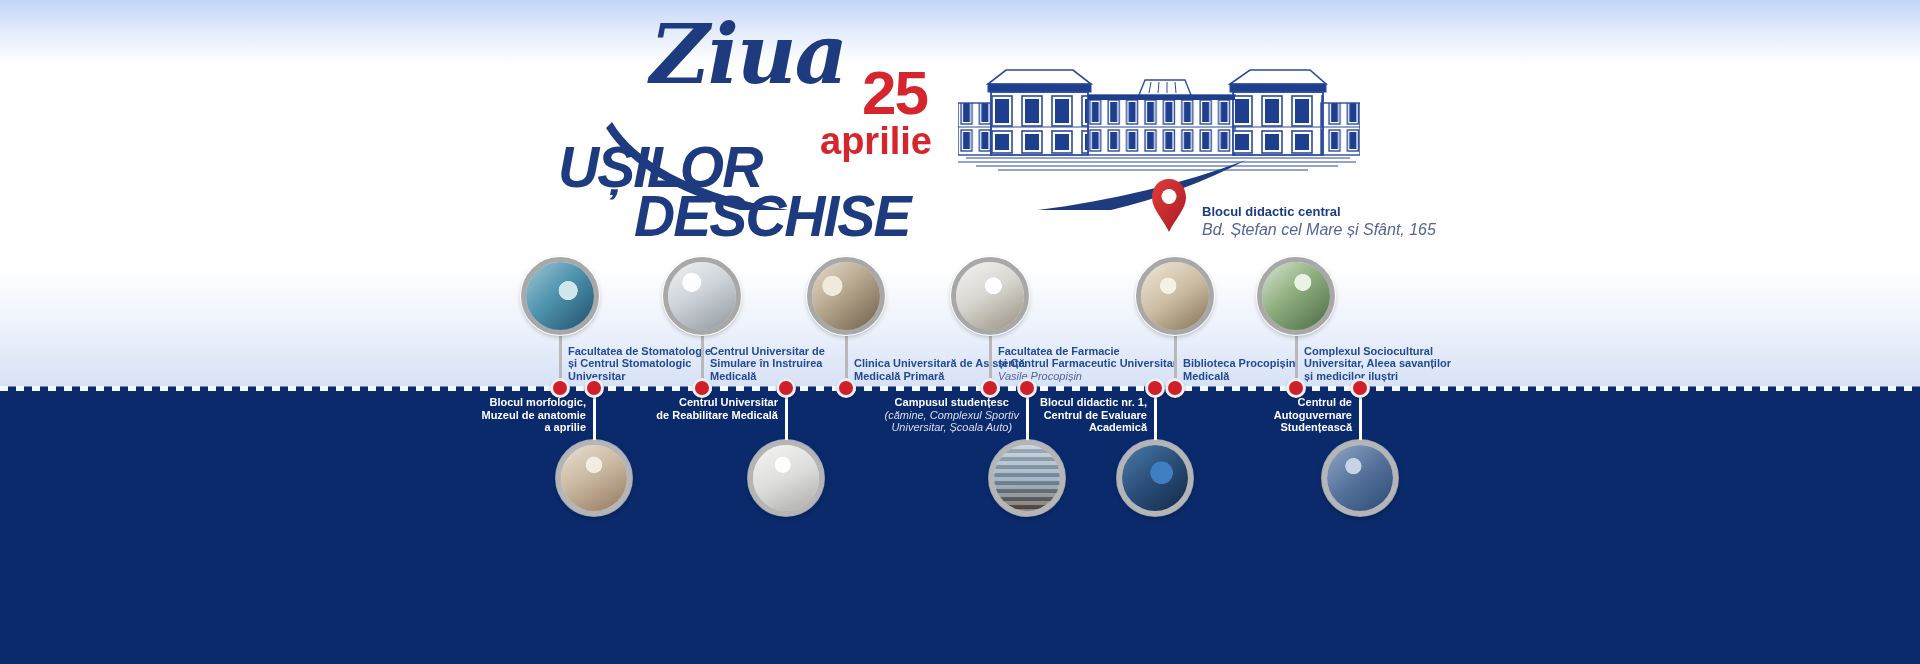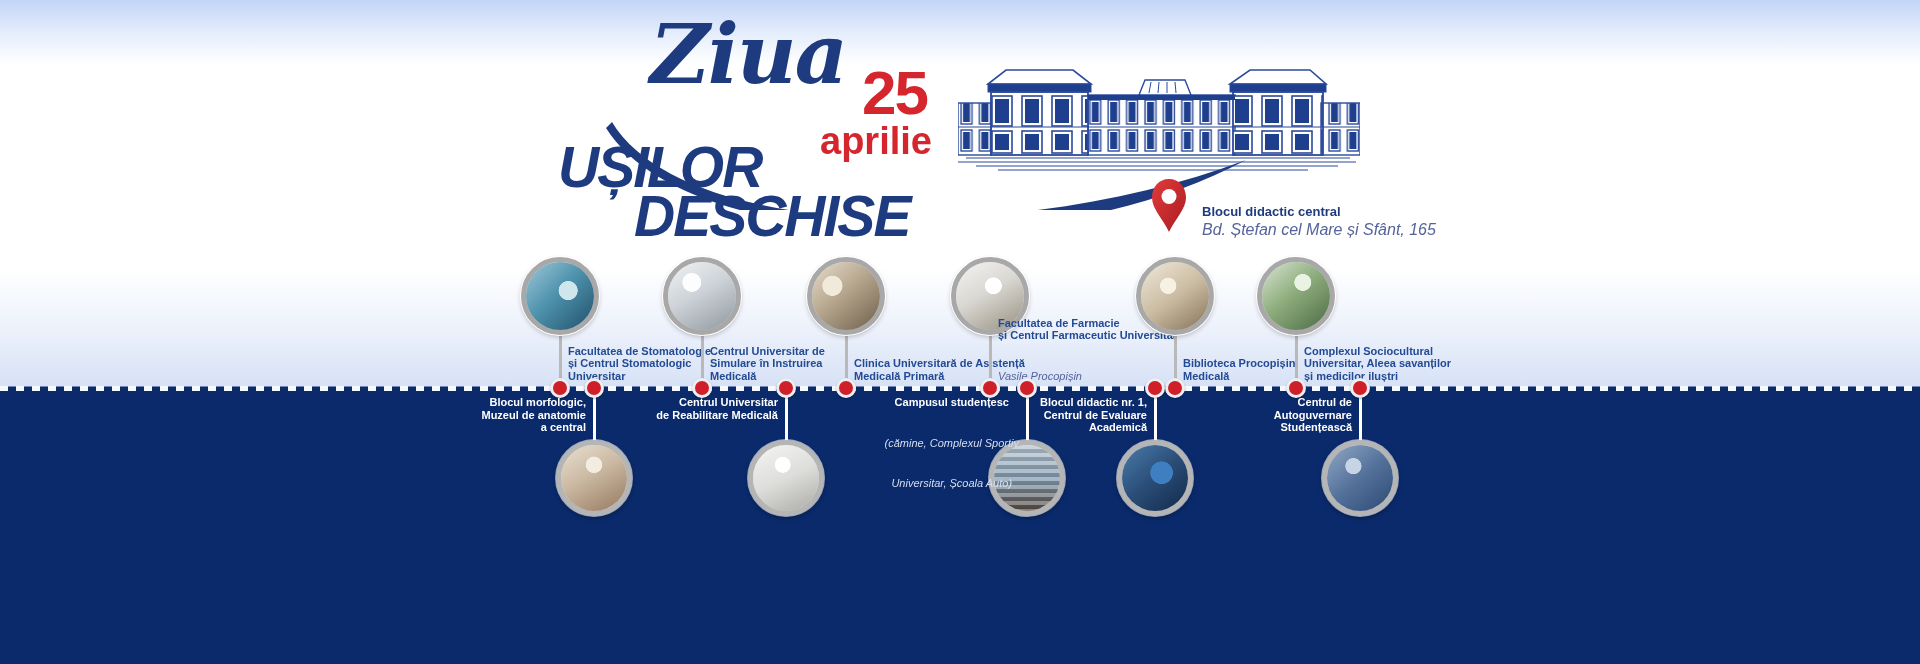--- a/index.html
+++ b/index.html
@@ -36,21 +36,21 @@
   .circle{border-radius:50%;background:#dcdcdc;}
   .top-circle{width:68px;height:68px;border:5px solid #a8a8a8;top:257px;
     box-shadow:0 0 0 1px #ffffff,0 2px 5px rgba(0,0,0,.25);}
   .bottom-circle{width:66px;height:66px;border:5px solid #b5b5b5;top:440px;
     box-shadow:0 0 0 1px rgba(255,255,255,.6),0 2px 5px rgba(0,0,0,.35);}
   .photo{width:100%;height:100%;border-radius:50%;}
   .label{font-size:11px;line-height:12.5px;font-weight:bold;}
   .top-label{bottom:282px;color:#234a94;text-align:left;white-space:nowrap;}
   .bottom-label{top:396px;color:#ffffff;text-align:right;white-space:nowrap;}
   .label span{display:block;}
-  .label .it{font-style:italic;font-weight:normal;margin-top:28px;}
+  .label .it{font-style:italic;font-weight:normal;}
   .top-label .it{color:#56639b;}
   .bottom-label .it{color:#d7dff0;}
   
   .dental-clinic-photo{background:radial-gradient(circle at 62% 42%,#cfe7ec 0 16%,rgba(0,0,0,0) 17%),linear-gradient(135deg,#9fc9d8 0%,#4f93ad 45%,#20506b 100%);}
   .medical-simulation-photo{background:radial-gradient(circle at 35% 30%,#fdfdfd 0 14%,rgba(0,0,0,0) 15%),linear-gradient(150deg,#f2f3f4 0%,#cdd3d8 45%,#8f979e 100%);}
   .primary-care-clinic-photo{background:radial-gradient(circle at 30% 35%,#f1e9da 0 15%,rgba(0,0,0,0) 16%),linear-gradient(140deg,#e6ddcf 0%,#b7a78e 45%,#6e5f4c 100%);}
   .pharmacy-photo{background:radial-gradient(circle at 55% 35%,#ffffff 0 14%,rgba(0,0,0,0) 15%),linear-gradient(150deg,#f4f4f2 0%,#d9d7d2 45%,#97907f 100%);}
   .library-photo{background:radial-gradient(circle at 40% 35%,#f7f1e4 0 13%,rgba(0,0,0,0) 14%),linear-gradient(145deg,#efe8da 0%,#cbbda3 50%,#857257 100%);}
   .sociocultural-complex-photo{background:radial-gradient(circle at 60% 30%,#e9f2e3 0 13%,rgba(0,0,0,0) 14%),linear-gradient(140deg,#d9e6d4 0%,#8fae7e 45%,#4c6a44 100%);}
   .anatomy-museum-photo{background:radial-gradient(circle at 50% 30%,#f3ece0 0 14%,rgba(0,0,0,0) 15%),linear-gradient(150deg,#e8e0d2 0%,#cbb9a2 45%,#96785f 100%);}
@@ -198,21 +198,21 @@
         <span>și medicilor iluștri</span>
       </div>
       <div class="abs connector bottom-conn" style="left: 592.5px;"></div>
       <div class="abs dot" style="left: 584px;"></div>
       <div class="abs circle bottom-circle" style="left: 556px;">
         <div class="photo anatomy-museum-photo"></div>
       </div>
       <div class="abs label bottom-label" style="right: 1334px;">
         <span>Blocul morfologic,</span>
         <span>Muzeul de anatomie</span>
-        <span>a central</span>
+        <span>a aprilie</span>
       </div>
       <div class="abs connector bottom-conn" style="left: 784.5px;"></div>
       <div class="abs dot" style="left: 776px;"></div>
       <div class="abs circle bottom-circle" style="left: 748px;">
         <div class="photo rehabilitation-center-photo"></div>
       </div>
       <div class="abs label bottom-label" style="right: 1142px;">
         <span>Centrul Universitar</span>
         <span>de Reabilitare Medicală</span>
       </div>

